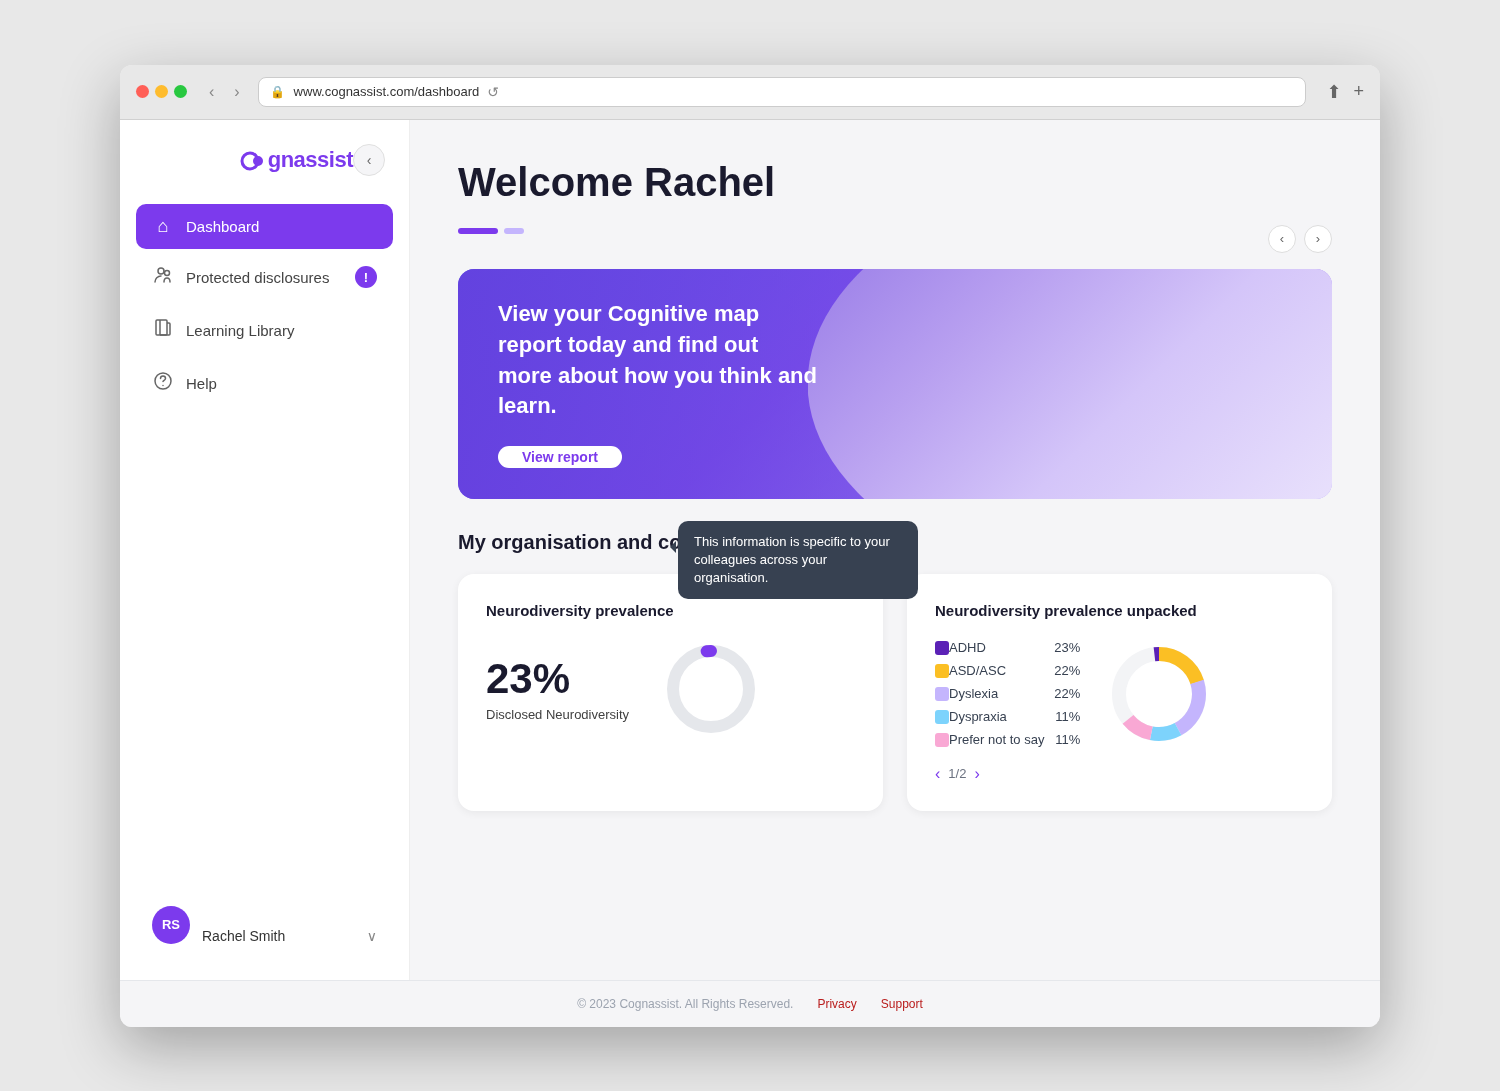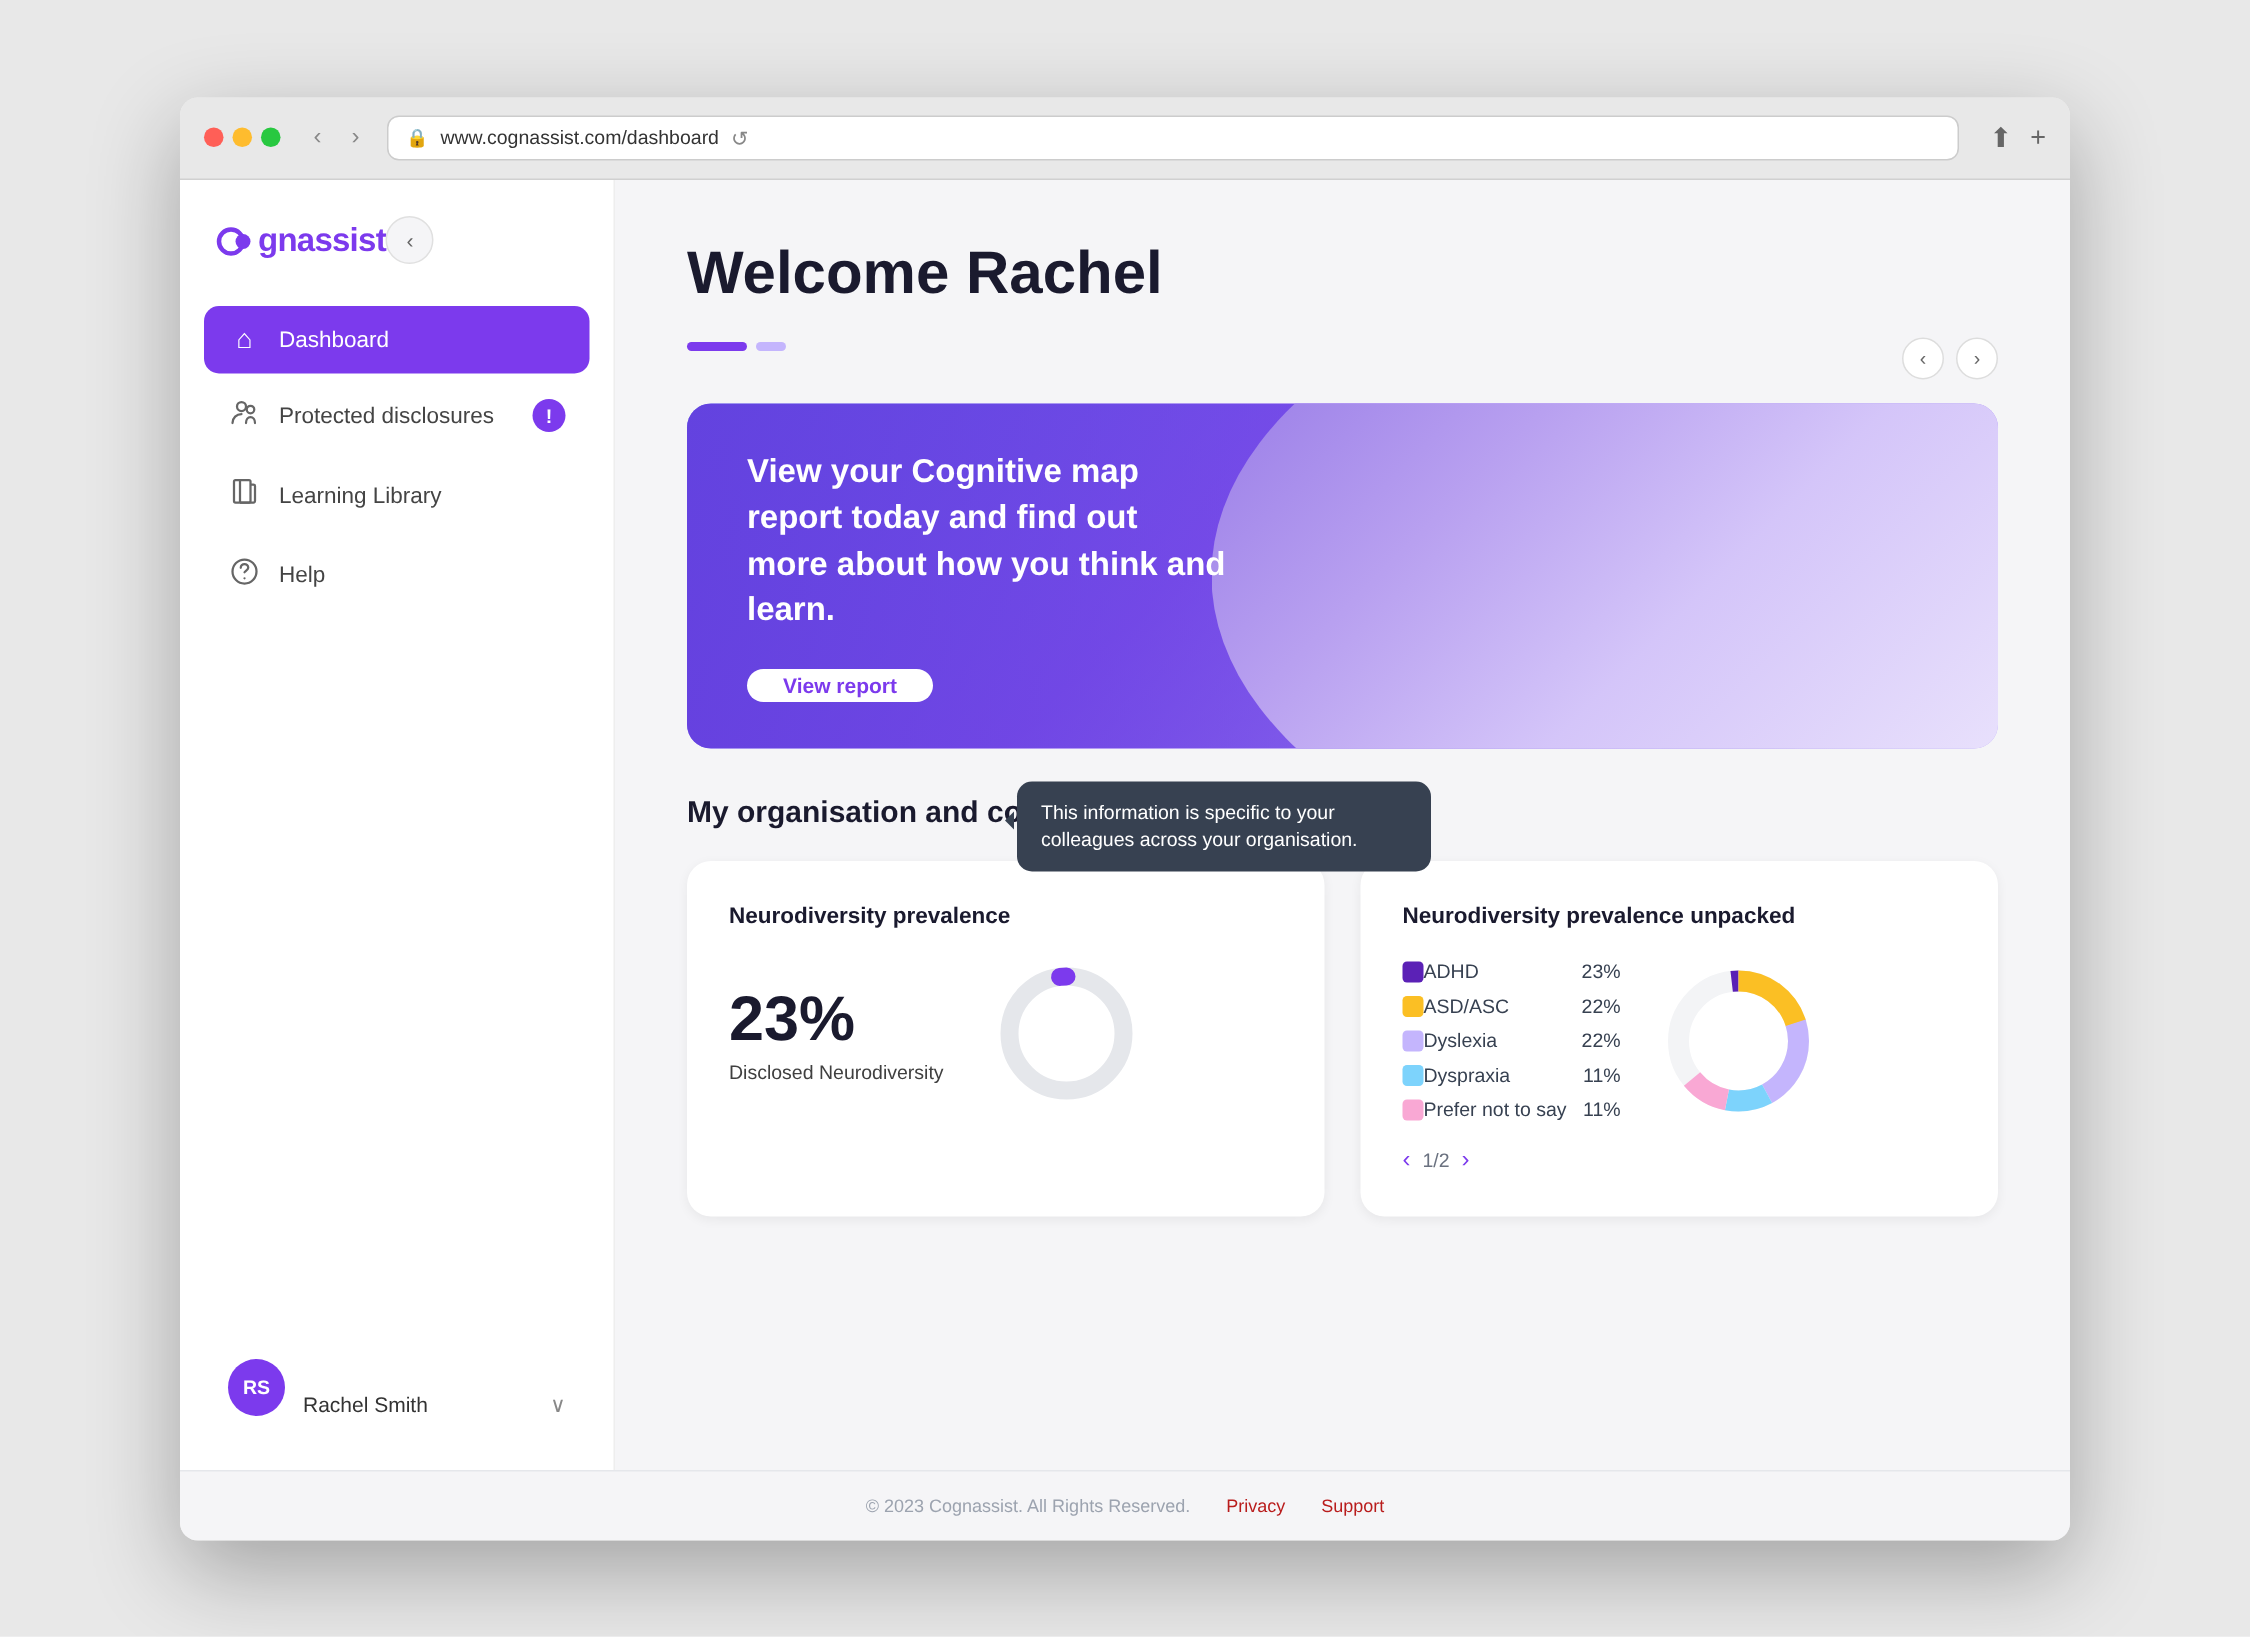--- a/index.html
+++ b/index.html
@@ -83,21 +83,21 @@
       padding: 24px 16px;
       display: flex;
       flex-direction: column;
       border-right: 1px solid #eee;
       position: relative;
       flex-shrink: 0;
     }
     .logo-area {
       display: flex;
       align-items: center;
-      justify-content: flex-start;
+      justify-content: flex-end;
       margin-bottom: 28px;
       padding: 0 8px;
     }
     .logo {
       font-size: 22px;
       font-weight: 700;
       color: #333;
       letter-spacing: -0.5px;
     }
     .logo-co { color: #7c3aed; }
@@ -304,21 +304,21 @@
     .tooltip {
       position: absolute;
       left: 220px;
       top: -10px;
       background: #374151;
       color: white;
       padding: 12px 16px;
       border-radius: 10px;
       font-size: 13px;
       line-height: 1.4;
-      width: 276px;
+      width: 240px;
       z-index: 10;
     }
     .tooltip::before {
       content: '';
       position: absolute;
       left: -8px;
       top: 20px;
       border: 6px solid transparent;
       border-right-color: #374151;
       border-left: none;

